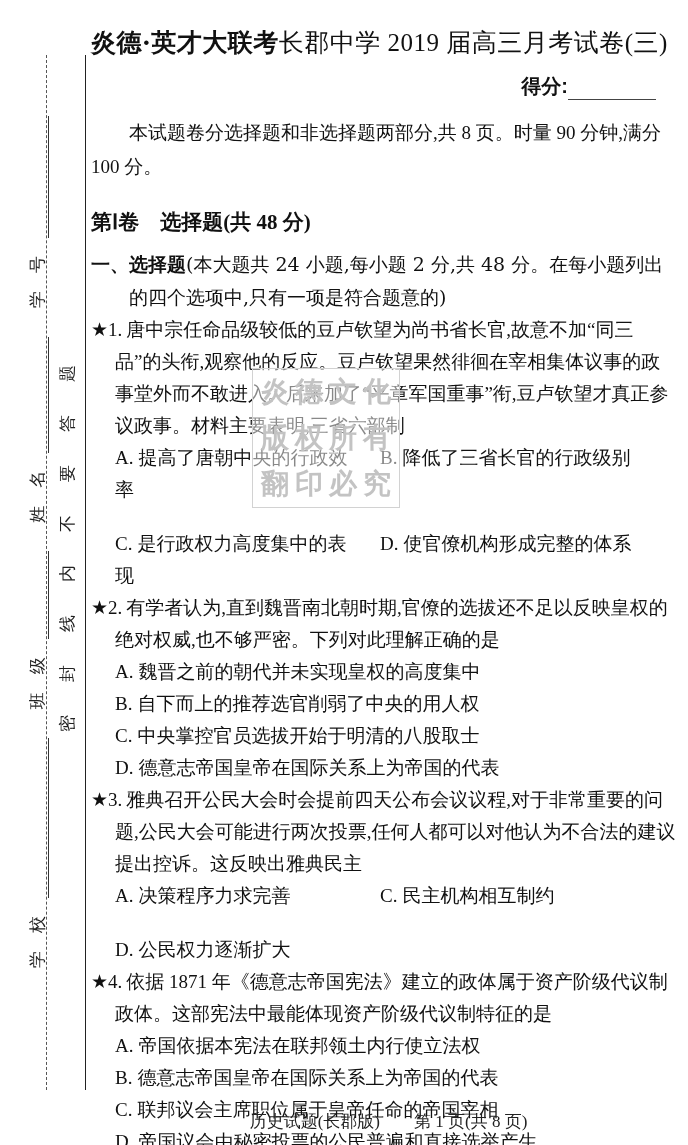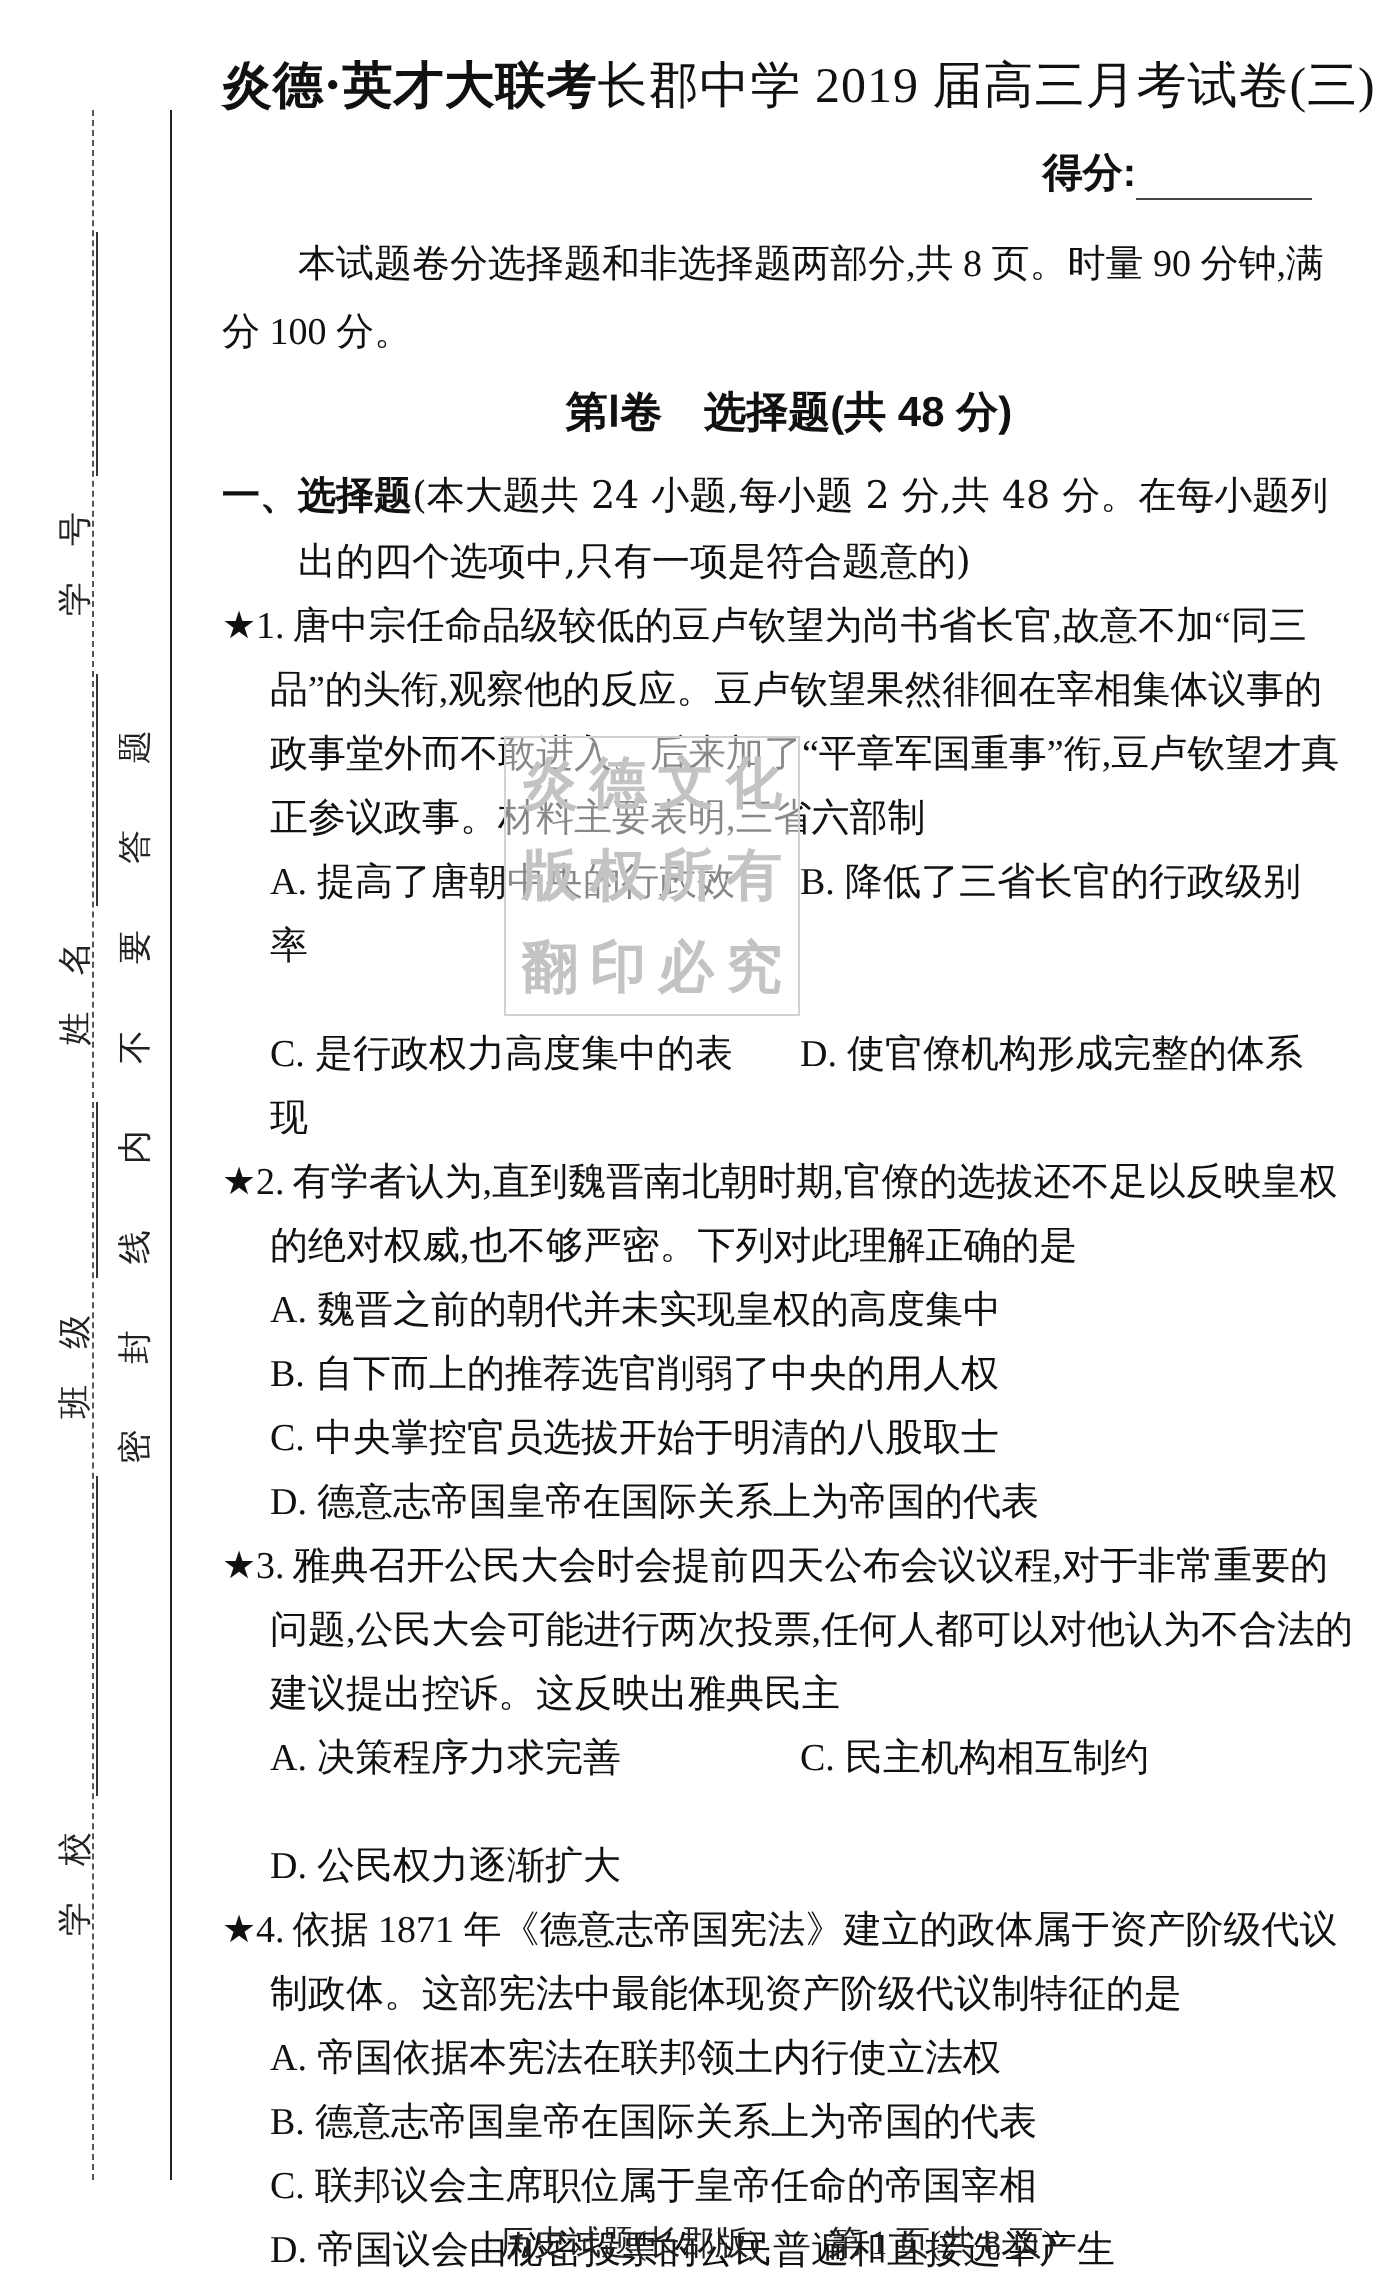--- a/index.html
+++ b/index.html
@@ -34,21 +34,21 @@
   .lw-xingming{width:116px;}
   .lw-xuehao{width:122px;}
   .seal-strip{
     position:absolute;left:66px;top:532px;height:20px;
     transform:translate(-50%,-50%) rotate(-90deg);
     font-size:17px;color:#222;letter-spacing:33px;white-space:nowrap;
   }
   
   .content{
     position:absolute;left:85px;top:0;right:0;bottom:0;
-    padding:0 10px 0 26px;
+    padding:0 10px 0 6px;
     z-index:1;
   }
   .header-title{
     margin-top:26px;
     font-size:25px;white-space:nowrap;letter-spacing:0.5px;
   }
   .brush{font-weight:bold;font-family:"DejaVu Serif","Liberation Serif",serif;}
   .subject-title{
     margin-top:10px;text-align:center;
     font-family:"Liberation Sans","DejaVu Sans",sans-serif;
@@ -59,22 +59,22 @@
     display:flex;justify-content:flex-end;align-items:flex-end;
     font-family:"Liberation Sans","DejaVu Sans",sans-serif;
     font-size:20px;font-weight:bold;
   }
   .score-line{display:inline-block;width:88px;height:22px;border-bottom:1px solid #444;}
   .intro{
     margin-top:16px;font-size:19px;line-height:34px;
     text-indent:2em;
   }
   .part-heading{
-    margin-top:8px;text-align:center;
-    font-family:Liberation Sans, sans-serif;
+    margin-top:24px;
+    font-family:Liberation Serif, serif;
     font-size:21px;font-weight:bold;
   }
   .sec-head{
     margin-top:12px;font-size:19px;line-height:33px;
     padding-left:38px;text-indent:-38px;
   }
   .sec-label{font-weight:bold;font-family:"Liberation Sans","DejaVu Sans",sans-serif;}
   .sec-note{font-family:"DejaVu Serif","Liberation Serif",serif;}
   .questions{font-size:19px;line-height:32px;}
   .question{padding-left:24px;}

